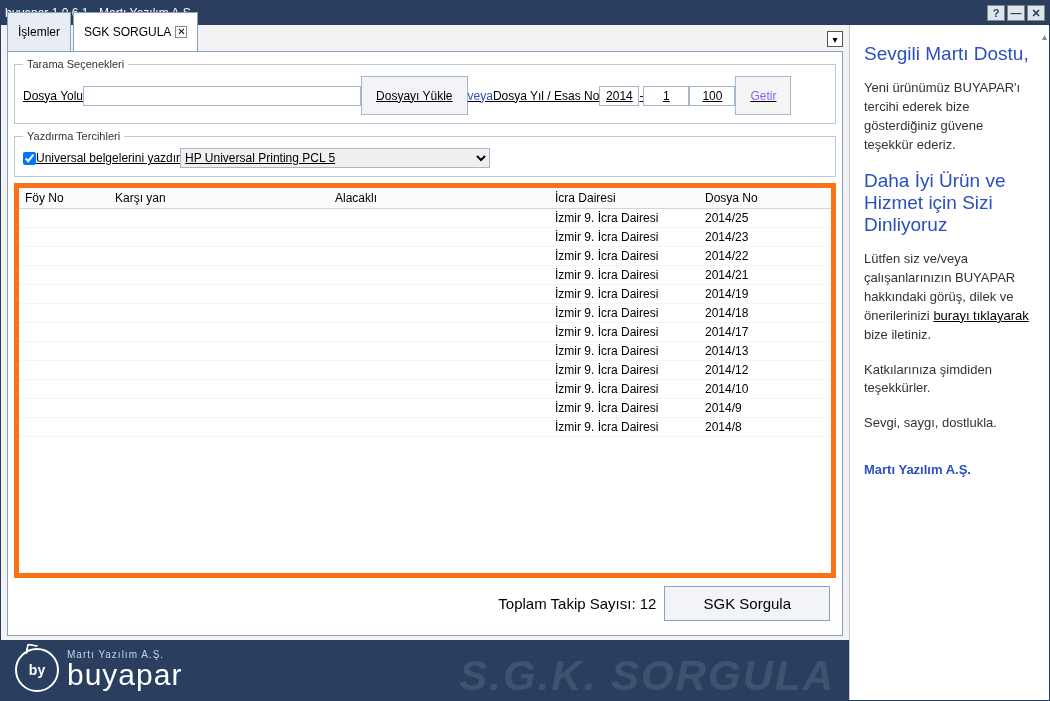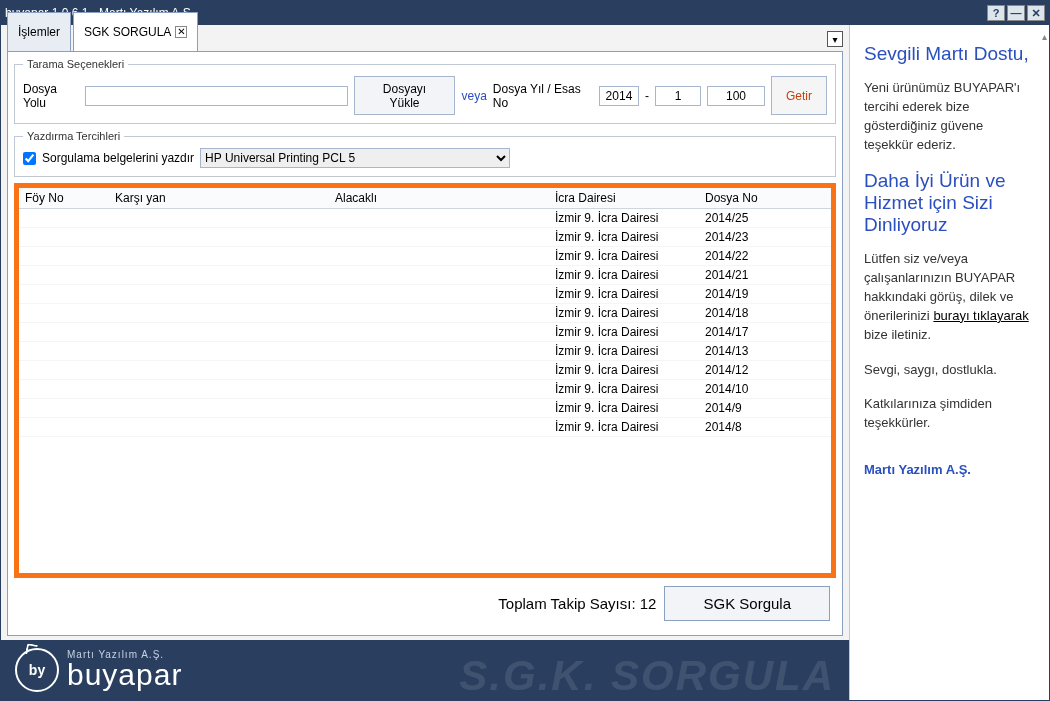--- a/index.html
+++ b/index.html
@@ -11,26 +11,26 @@
 .content-row { flex: 1; display: flex; min-height: 0; }
 .main-col { flex: 1; display: flex; flex-direction: column; min-width: 0; background: #f3f3f3; }
 .tabs-bar { height: 26px; display: flex; align-items: flex-end; padding: 4px 6px 0 6px; background: #f3f3f3; position: relative; }
 .tab { border: 1px solid #8aa0c0; border-bottom: none; padding: 12px 10px; font-size: 12px; margin-right: 2px; background: #e8edf4; cursor: pointer; display: flex; align-items: center; gap: 4px; }
 .tab.active { background: #fff; position: relative; z-index: 2; }
 .tab-close { font-size: 10px; border: 1px solid #888; width: 12px; height: 12px; display: flex; align-items: center; justify-content: center; line-height: 1; }
 .dropdown-toggle { position: absolute; right: 6px; top: 6px; width: 16px; height: 16px; border: 1px solid #555; background: #fff; font-size: 10px; display: flex; align-items: center; justify-content: center; cursor: pointer; }
 .tab-panel { background: #fff; border: 1px solid #8aa0c0; margin: 0 6px 4px 6px; flex: 1; display: flex; flex-direction: column; padding: 6px; min-height: 0; }
 fieldset { border: 1px solid #c0c8d4; padding: 6px 8px 8px 8px; margin-bottom: 6px; }
 fieldset legend { font-size: 11px; padding: 0 4px; color: #333; }
-.row { display: flex; align-items: center; gap: 6px; font-size: 12px; }
+.row { display: flex; align-items: center; gap: 0; font-size: 12px; text-decoration: underline; }
 label { font-size: 12px; }
 input[type=text] { border: 1px solid #a7b6cf; height: 20px; padding: 0 4px; font-size: 12px; }
 select { border: 1px solid #a7b6cf; height: 20px; font-size: 12px; }
 button.btn { border: 1px solid #a7b6cf; background: #f2f4f8; height: 39px; padding: 0 14px; font-size: 12px; cursor: pointer; }
-button.btn:disabled { color: #c2410c; background: #f5f5f5; }
+button.btn:disabled { color: #8b5cf6; background: #f5f5f5; }
 .blue { color: #2a4fbf; }
 .table-wrap { flex: 1; border: 5px solid #f97316; overflow: auto; font-size: 12px; }
 table { width: 100%; border-collapse: collapse; }
 th { text-align: left; font-weight: normal; padding: 3px 6px; border-bottom: 1px solid #d0d6e0; background: #fafbfd; font-size: 12px; }
 td { padding: 2px 6px; font-size: 12px; border-bottom: 1px solid #f5f5f5; }
 .footer-row { display: flex; align-items: center; justify-content: flex-end; gap: 8px; padding: 8px 6px; font-size: 15px; }
 .big-btn { border: 1px solid #8aa0c0; background: #f2f4f8; padding: 8px 38px; font-size: 15px; cursor: pointer; }
 .brand-bar { height: 60px; background: #2a3f5f; display: flex; align-items: center; padding: 0 14px; color: #fff; position: relative; overflow: hidden; }
 .logo { display: flex; align-items: center; gap: 8px; }
 .logo-badge { width: 44px; height: 44px; border: 2px solid #fff; border-radius: 50%; display: flex; align-items: center; justify-content: center; font-size: 14px; font-weight: bold; position: relative; }
@@ -80,30 +80,30 @@
           <legend>Tarama Seçenekleri</legend>
           <div class="row">
             <label>Dosya Yolu</label>
             <input type="text" style="width: 278px;">
             <button class="btn">Dosyayı Yükle</button>
             <span class="blue">veya</span>
             <label>Dosya Yıl / Esas No</label>
             <input type="text" style="width: 40px; text-align: center;" value="2014">
             <span>-</span>
             <input type="text" style="width: 46px; text-align: center;" value="1">
-            <input type="text" style="width: 58px; text-align: center;" value="100">
+            <input type="text" style="width: 46px; text-align: center;" value="100">
             <button class="btn" disabled="">Getir</button>
           </div>
         </fieldset>
 
         <fieldset>
           <legend>Yazdırma Tercihleri</legend>
           <div class="row">
             <input type="checkbox" checked="" style="">
-            <label>Sorgulama belgelerini yazdır</label>
+            <label>Universal belgelerini yazdır</label>
             <select style="width:310px">
               <option>HP Universal Printing PCL 5</option>
             </select>
           </div>
         </fieldset>
 
         <div class="table-wrap">
           <table>
             <thead>
               <tr>
@@ -224,19 +224,19 @@
     </div>
 
     <div class="side-col">
       <span class="scroll-hint">▴</span>
       <h3>Sevgili Martı Dostu,</h3>
       <p>Yeni ürünümüz BUYAPAR'ı tercihi ederek bize gösterdiğiniz güvene teşekkür ederiz.</p>
       <h3>Daha İyi Ürün ve Hizmet için Sizi Dinliyoruz</h3>
       <p>
         <span>Lütfen siz ve/veya çalışanlarınızın BUYAPAR hakkındaki görüş, dilek ve önerilerinizi </span><a href="#">burayı tıklayarak</a><span> bize iletiniz.</span>
       </p>
+      <p>Katkılarınıza şimdiden teşekkürler.</p>
       <p>Sevgi, saygı, dostlukla.</p>
-      <p>Katkılarınıza şimdiden teşekkürler.</p>
       <p class="sig">Martı Yazılım A.Ş.</p>
     </div>
 
   </div>
 </div>
 
 </body></html>

